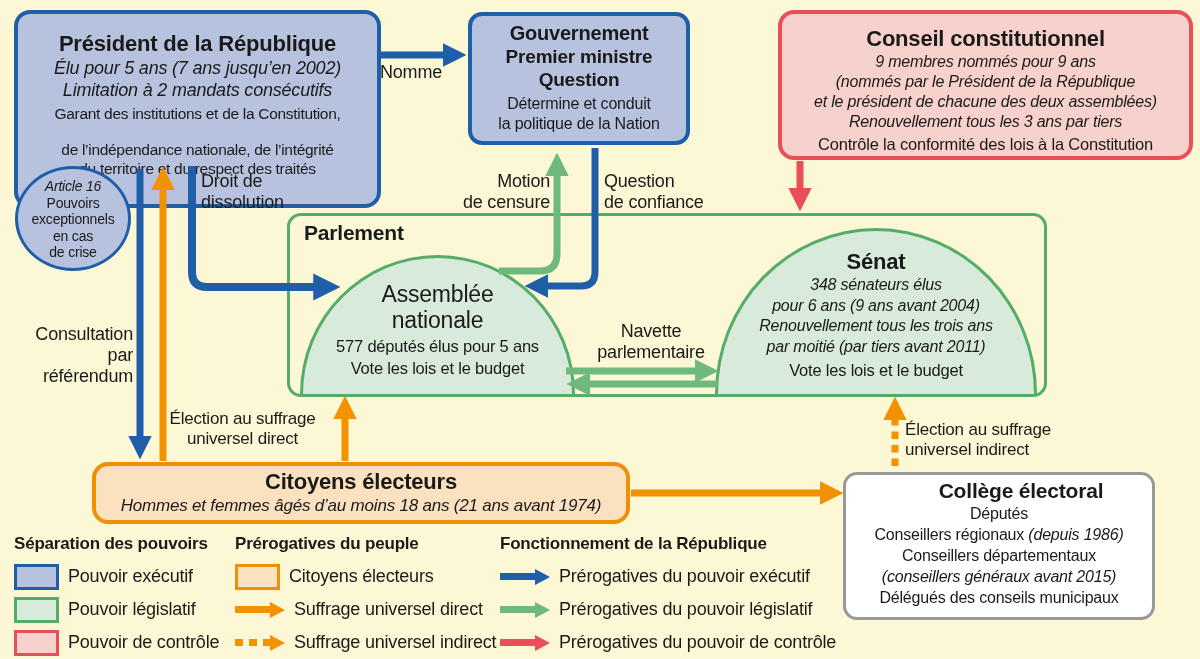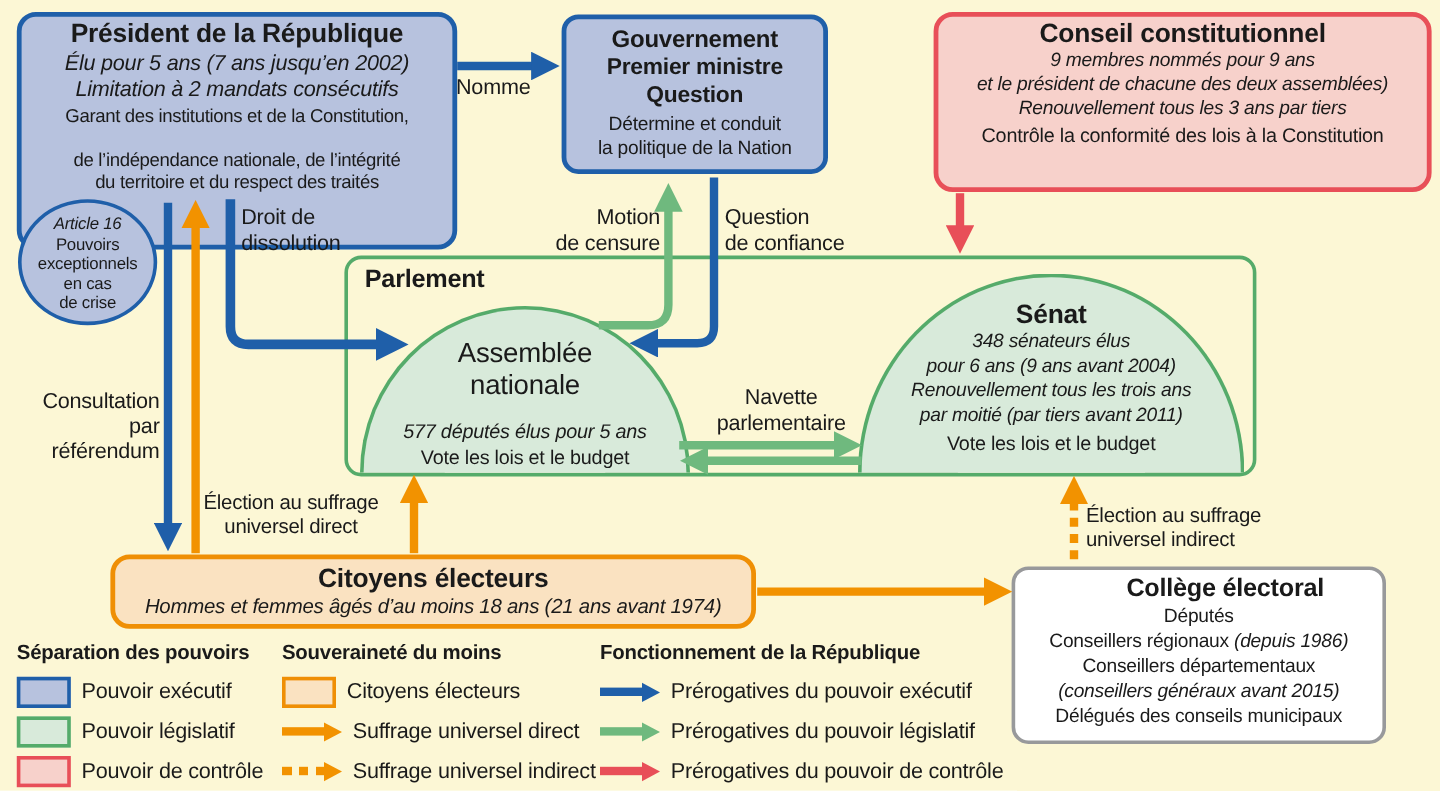--- a/index.html
+++ b/index.html
@@ -3,51 +3,51 @@
 <meta charset="utf-8">
 <style>
   html,body{margin:0;padding:0;}
   #scene{position:relative;width:1200px;height:659px;background:#fcf7d5;
     font-family:"Liberation Sans","DejaVu Sans",sans-serif;color:#1a1a1a;
     overflow:hidden;letter-spacing:-0.2px;}
   .box{position:absolute;box-sizing:border-box;text-align:center;z-index:2;}
   .it{font-style:italic;}
 
   #president{left:14px;top:10px;width:367px;height:198px;background:#b7c2de;
-    border:4px solid #1f5fa9;border-radius:16px;padding-top:0;}
+    border:4px solid #1f5fa9;border-radius:16px;padding-top:16px;}
   #president .title{font-size:22px;line-height:27px;font-weight:700;}
   #president .itl{font-size:18px;line-height:22px;font-style:italic;}
   #president .body{font-size:15.5px;line-height:19.5px;letter-spacing:-0.3px;margin-top:3px;}
 
   #gouvernement{left:468px;top:12px;width:222px;height:133px;background:#b7c2de;
     border:4px solid #1f5fa9;border-radius:14px;padding-top:5px;}
   #gouvernement .title{font-size:20px;line-height:24px;font-weight:700;}
   #gouvernement .sub{font-size:19px;line-height:23px;font-weight:700;}
   #gouvernement .body{font-size:16px;line-height:20px;margin-top:3px;}
 
   #conseil{left:778px;top:10px;width:415px;height:150px;background:#f7d1cb;
-    border:4px solid #e84f58;border-radius:16px;padding-top:0;}
+    border:4px solid #e84f58;border-radius:16px;padding-top:11px;}
   #conseil .title{font-size:22px;line-height:27px;font-weight:700;}
   #conseil .itl{font-size:16px;line-height:20px;font-style:italic;}
   #conseil .body{font-size:16.5px;line-height:21px;margin-top:2px;}
 
   #article16{left:15px;top:166px;width:116px;height:105px;background:#b7c2de;
     border:3px solid #1f5fa9;border-radius:50%;padding-top:9px;
     font-size:14px;line-height:16.5px;}
 
   #parlement{left:287px;top:213px;width:760px;height:184px;background:transparent;
     border:3px solid #55ab6a;border-radius:14px;}
   #parlement .ptitle{position:absolute;left:14px;top:5px;font-size:21px;font-weight:700;}
 
   .dome{position:absolute;box-sizing:border-box;text-align:center;z-index:3;
     background:#d8eada;border:3px solid #55ab6a;border-bottom:none;
     border-radius:50% 50% 0 0 / 100% 100% 0 0;}
   #assemblee{left:300px;top:255px;width:275px;height:139px;padding-top:23px;}
   #assemblee .title{font-size:23px;line-height:26px;font-weight:400;}
-  #assemblee .itl{font-size:16.5px;line-height:22px;font-style:italic;margin-top:16px;}
+  #assemblee .itl{font-size:16.5px;line-height:22px;margin-top:2px;}
   #assemblee .body{font-size:16.5px;line-height:22px;}
   #senat{left:715px;top:228px;width:322px;height:166px;padding-top:18px;}
   #senat .title{font-size:22px;line-height:26px;font-weight:700;}
   #senat .itl{font-size:16px;line-height:20.5px;font-style:italic;}
   #senat .body{font-size:16.5px;line-height:22px;margin-top:2px;}
 
   #citoyens{left:92px;top:462px;width:538px;height:62px;background:#fae2c1;
     border:4px solid #ef8f05;border-radius:16px;padding-top:2px;}
   #citoyens .title{font-size:22px;line-height:27px;font-weight:700;}
   #citoyens .itl{font-size:17px;line-height:22px;font-style:italic;}
@@ -139,20 +139,21 @@
     <div class="title">Gouvernement</div>
     <div class="sub">Premier ministre</div>
     <div class="sub">Question</div>
     <div class="body">Détermine et conduit</div>
     <div class="body" style="margin-top:0">la politique de la Nation</div>
   </div>
 
   <div class="box" id="conseil">
     <div class="title">Conseil constitutionnel</div>
     <div class="itl">9 membres nommés pour 9 ans</div>
+    <div class="itl">(nommés par le Président de la République</div>
     <div class="itl">et le président de chacune des deux assemblées)</div>
     <div class="itl">Renouvellement tous les 3 ans par tiers</div>
     <div class="body">Contrôle la conformité des lois à la Constitution</div>
   </div>
 
   <div class="box" id="article16">
     <div class="it">Article 16</div>
     <div>Pouvoirs</div>
     <div>exceptionnels</div>
     <div>en cas</div>
@@ -234,21 +235,21 @@
       <span class="swatch sw-green"></span>
       <span class="llabel">Pouvoir législatif</span>
     </div>
     <div class="lrow">
       <span class="swatch sw-red"></span>
       <span class="llabel">Pouvoir de contrôle</span>
     </div>
   </div>
 
   <div class="legend" id="legend2">
-    <div class="lhead">Souveraineté du moins</div>
+    <div class="lhead">Prérogatives du peuple</div>
     <div class="lrow">
       <span class="swatch sw-orange"></span>
       <span class="llabel">Citoyens électeurs</span>
     </div>
     <div class="lrow">
       <span class="arr arr-orange">
           <span class="shaft"></span>
           <span class="head"></span>
         </span>
       <span class="llabel">Suffrage universel direct</span>

